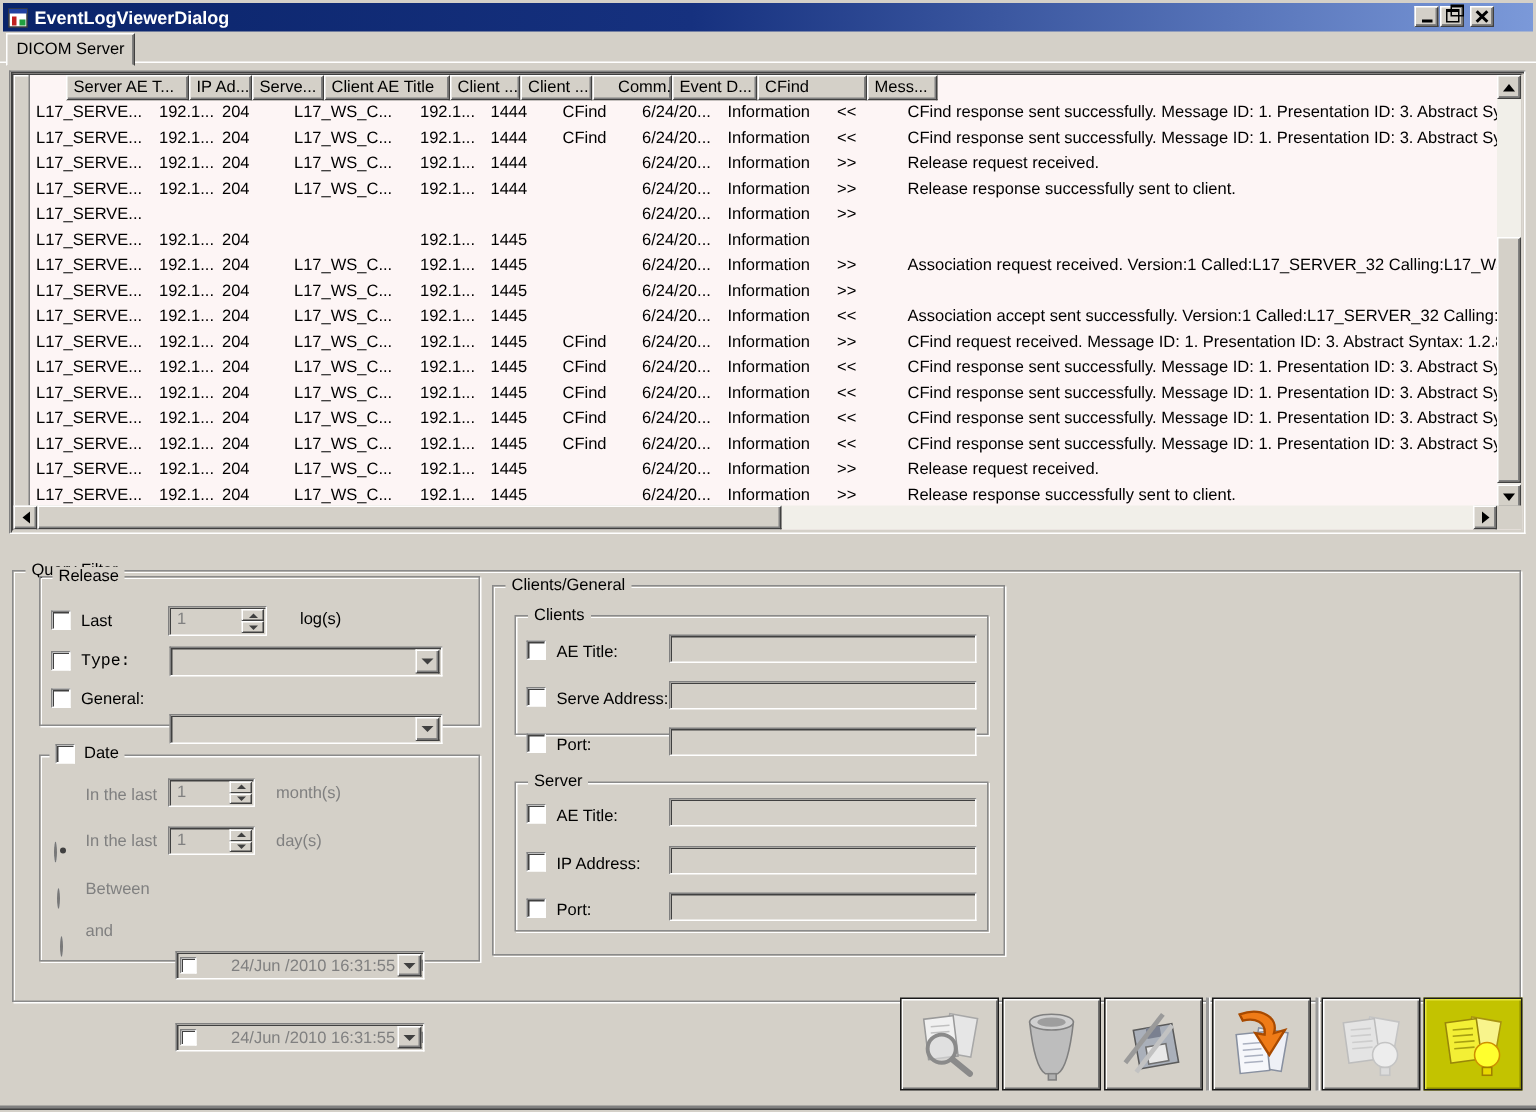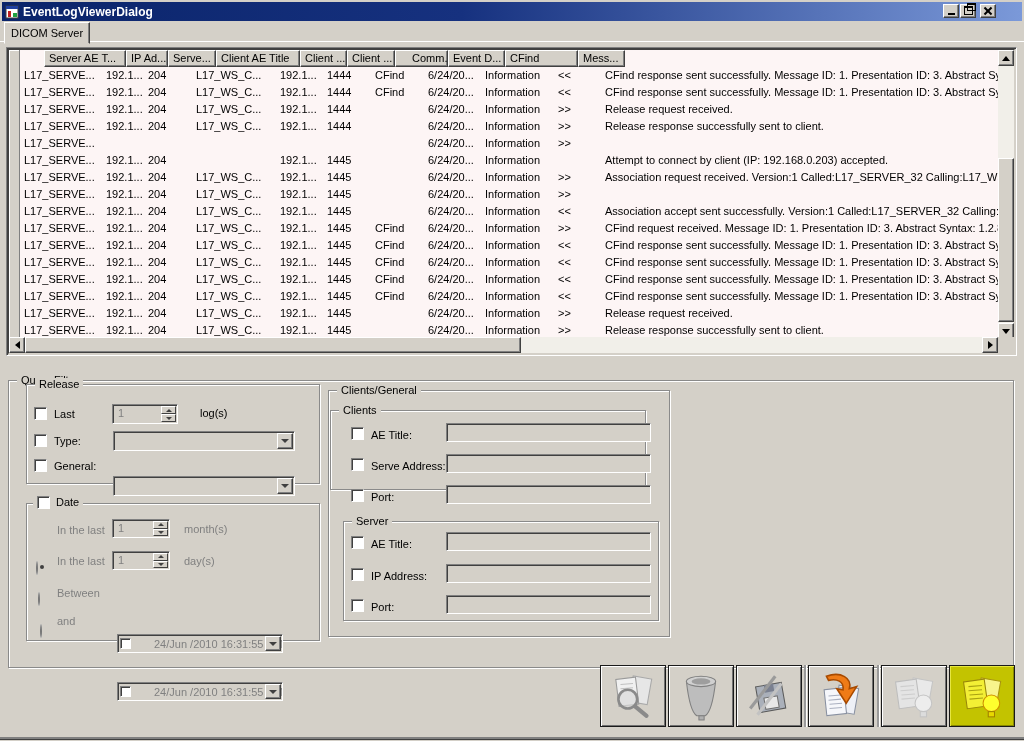--- a/index.html
+++ b/index.html
@@ -213,21 +213,20 @@
           <div class="tcell" style="width: 82px;">L17_SERVE...</div>
           <div class="tcell" style="width: 42px;">192.1...</div>
           <div class="tcell" style="width: 48px;">204</div>
           <div class="tcell" style="width: 84px;"></div>
           <div class="tcell" style="width: 47px;">192.1...</div>
           <div class="tcell" style="width: 48px;">1445</div>
           <div class="tcell" style="width: 53px;"></div>
           <div class="tcell" style="width: 57px;">6/24/20...</div>
           <div class="tcell" style="width: 73px;">Information</div>
           <div class="tcell" style="width: 47px;"></div>
-          <div class="tcell flex">Attempt to connect by client (IP: 192.168.0.203) accepted.</div>
         </div>
         <div class="trow">
           <div class="tcell" style="width: 82px;">L17_SERVE...</div>
           <div class="tcell" style="width: 42px;">192.1...</div>
           <div class="tcell" style="width: 48px;">204</div>
           <div class="tcell" style="width: 84px;">L17_WS_C...</div>
           <div class="tcell" style="width: 47px;">192.1...</div>
           <div class="tcell" style="width: 48px;">1445</div>
           <div class="tcell" style="width: 53px;"></div>
           <div class="tcell" style="width: 57px;">6/24/20...</div>
@@ -394,21 +393,21 @@
         <span class="t-up"></span>
       </span>
       <span class="spin-b">
         <span class="t-dn"></span>
       </span>
     </span>
 </div>
 <span class="abs" style="left:200px;top:407px;">log(s)</span>
 
 <span class="abs cb" style="left:34px;top:434px;"></span>
-<span class="abs" style="left:54px;top:435px;">Type:</span>
+<span class="abs" style="left:54px;top:435px;font-family:Liberation Mono, monospace;">Type:</span>
 <div class="abs combo" style="left:113px;top:431px;width:182px;height:20px;">
   <span class="drop">
       <span class="t-dn"></span>
     </span>
 </div>
 
 <span class="abs cb" style="left:34px;top:459px;"></span>
 <span class="abs" style="left:54px;top:460px;">General:</span>
 <div class="abs combo" style="left:113px;top:456px;width:182px;height:20px;">
   <span class="drop">
@@ -469,21 +468,21 @@
   <span class="dtp-text">24/Jun /2010 16:31:55 PM</span>
   <span class="drop">
       <span class="t-dn"></span>
     </span>
 </div>
 
 
 <div class="abs group" style="left:328px;top:390px;width:342px;height:247px;">
   <span class="legend">Clients/General</span>
 </div>
-<div class="abs group" style="left:330px;top:410px;width:316px;height:80px;">
+<div class="abs group" style="left:343px;top:410px;width:316px;height:80px;">
   <span class="legend">Clients</span>
 </div>
 <span class="abs cb" style="left:351px;top:427px;"></span>
 <span class="abs" style="left:371px;top:429px;">AE Title:</span>
 <div class="abs field" style="left:446px;top:423px;width:205px;height:19px;"></div>
 <span class="abs cb" style="left:351px;top:458px;"></span>
 <span class="abs" style="left:371px;top:460px;">Serve Address:</span>
 <div class="abs field" style="left:446px;top:454px;width:205px;height:19px;"></div>
 <span class="abs cb" style="left:351px;top:489px;"></span>
 <span class="abs" style="left:371px;top:491px;">Port:</span>

